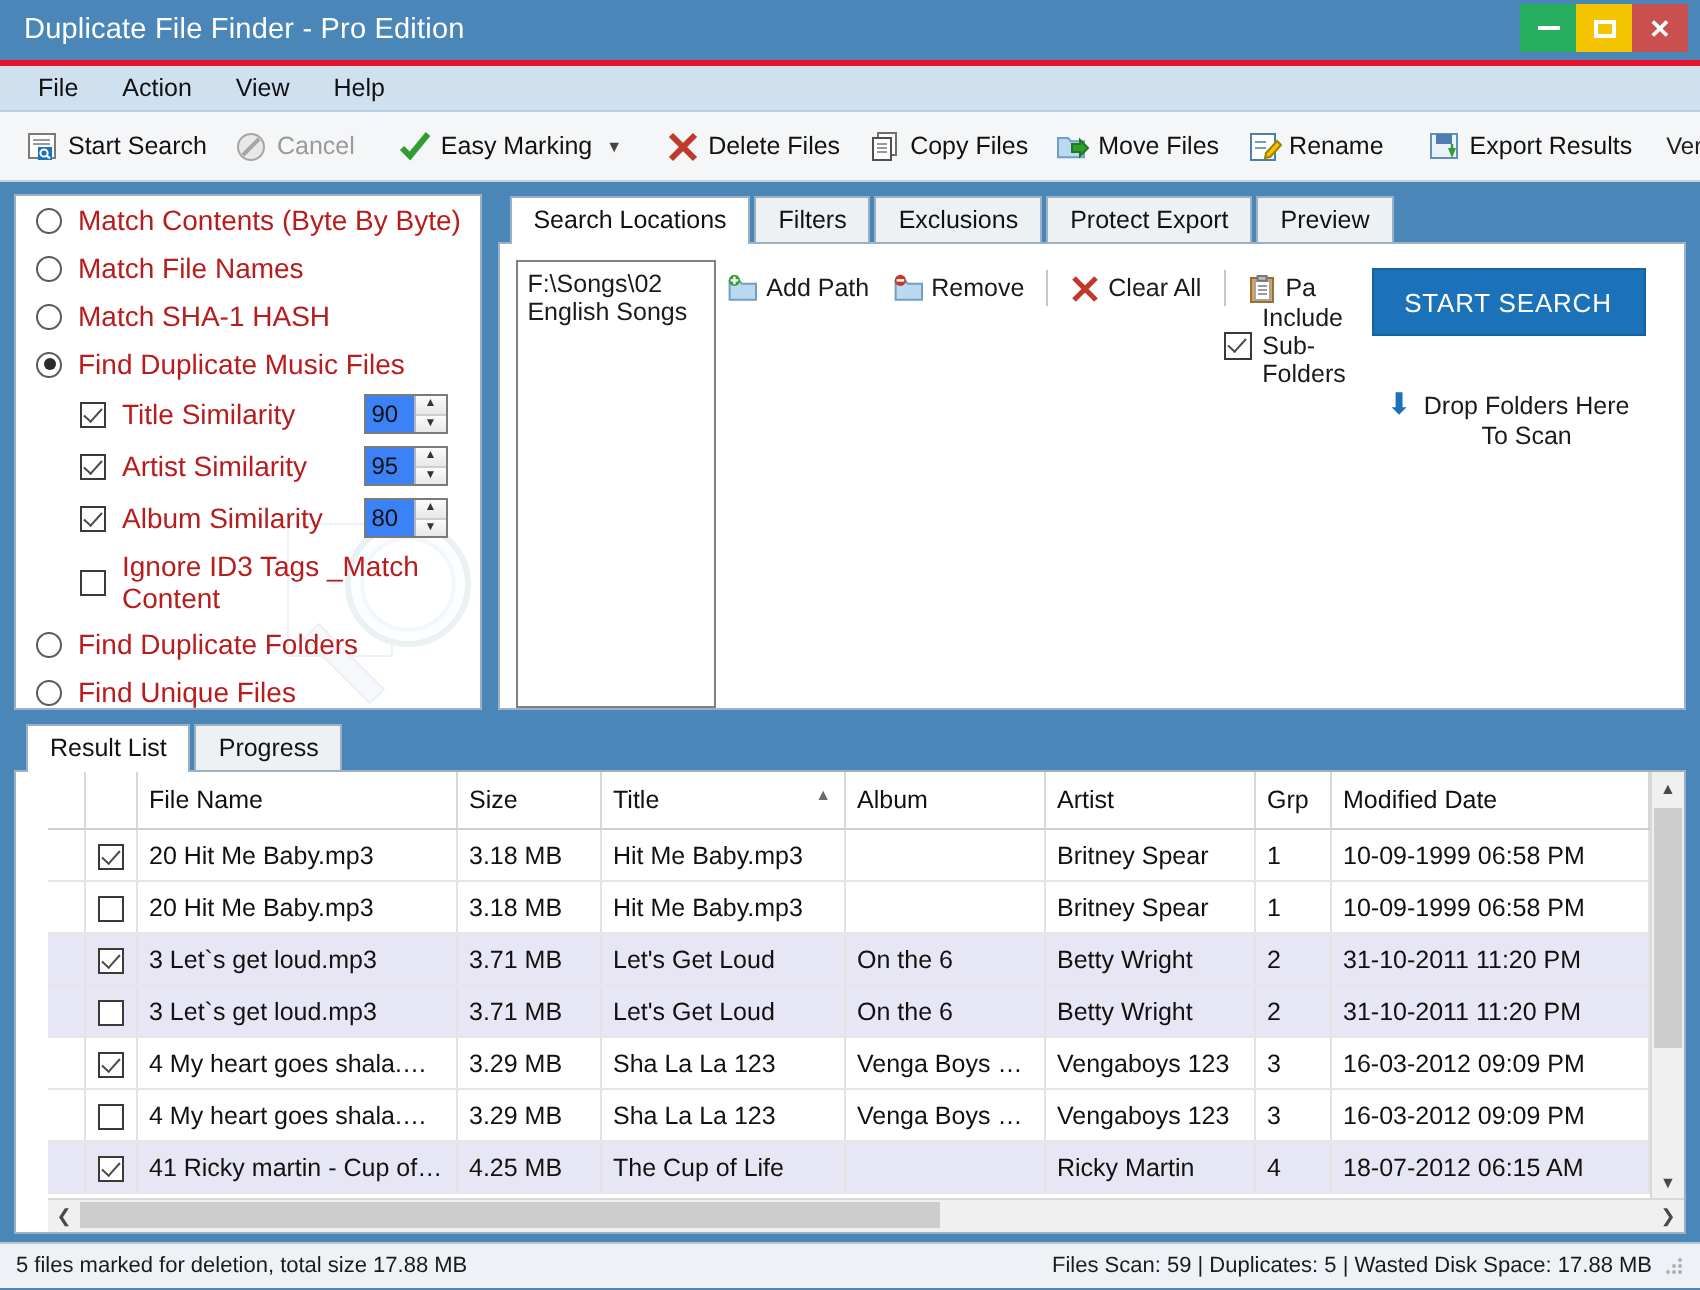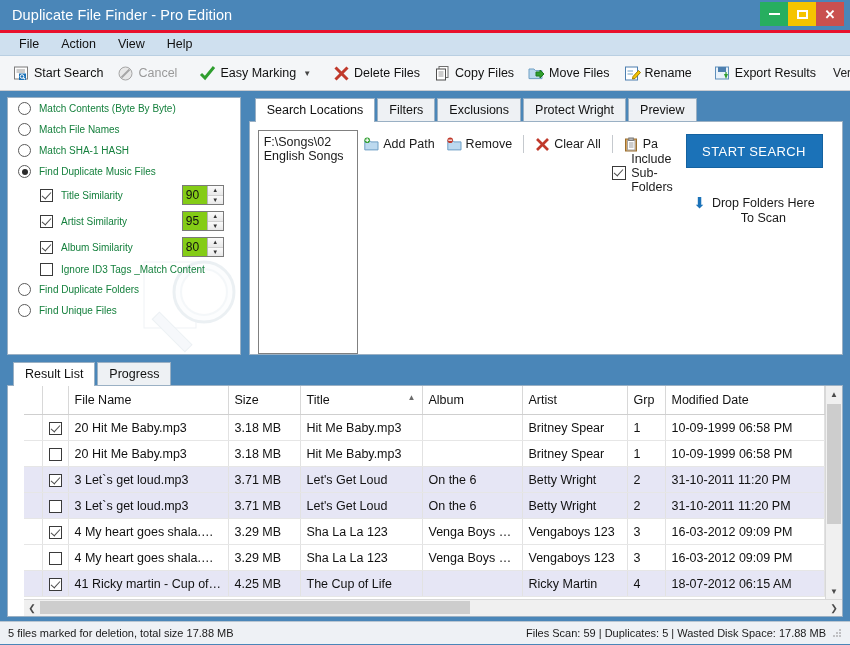--- a/index.html
+++ b/index.html
@@ -47,24 +47,24 @@
   .optpanel{width:258px;background:#ffffff;border:1px solid #9ab0c4;position:relative;overflow:hidden;box-sizing:border-box;}
   .optpanel .watermark{position:absolute;right:-6px;bottom:-10px;width:130px;height:120px;opacity:.22;pointer-events:none;}
   .opt-row{display:flex;align-items:center;padding:4px 0 4px 10px;position:relative;z-index:2;}
   .radio{width:13px;height:13px;border-radius:50%;border:1px solid #5b5b5b;background:#fff;box-sizing:border-box;
          display:inline-block;position:relative;flex:0 0 auto;margin-right:8px;}
   .radio.on::after{content:"";position:absolute;left:2.5px;top:2.5px;width:6px;height:6px;border-radius:50%;background:#2b2b2b;}
   .chk{width:13px;height:13px;border:1px solid #3a3a3a;background:#fff;box-sizing:border-box;display:inline-block;
        position:relative;flex:0 0 auto;margin-right:8px;}
   .chk.on::after{content:"";position:absolute;left:3px;top:0px;width:4px;height:8px;border:solid #4b4b4b;
                  border-width:0 1.6px 1.6px 0;transform:rotate(42deg);}
-  .opt-label{font-size:10px;color:#15803d;}
+  .opt-label{font-size:14px;color:#b91c1c;}
   .indent{padding-left:32px;}
   .opt-row.sub{padding-top:3px;padding-bottom:3px;}
-  .spin{margin-left:auto;margin-right:16px;display:flex;align-items:stretch;height:20px;border:1px solid #7a7a7a;background:#84cc16;
+  .spin{margin-left:auto;margin-right:16px;display:flex;align-items:stretch;height:20px;border:1px solid #7a7a7a;background:#3b82f6;
         width:42px;box-sizing:border-box;}
   .spin .val{flex:1 1 auto;font-size:12px;padding:1px 3px;color:#111;display:flex;align-items:center;}
   .spin .btns{width:15px;display:flex;flex-direction:column;border-left:1px solid #b7b7b7;}
   .spin .btns span{flex:1;display:flex;align-items:center;justify-content:center;background:linear-gradient(#fbfbfb,#e8e8e8);
         font-size:6px;color:#333;line-height:1;}
   .spin .btns span:first-child{border-bottom:1px solid #cfcfcf;}
 
   
   .tabpanel{flex:1 1 auto;display:flex;flex-direction:column;}
   .tabstrip{display:flex;align-items:flex-end;height:24px;flex:0 0 auto;padding-left:6px;}
@@ -313,21 +313,21 @@
           <span class="radio"></span>
           <span class="opt-label">Find Unique Files</span>
         </div>
       </div>
 
       <div class="tabpanel">
         <div class="tabstrip">
           <div class="tab active">Search Locations</div>
           <div class="tab">Filters</div>
           <div class="tab">Exclusions</div>
-          <div class="tab">Protect Wright</div>
+          <div class="tab">Protect Export</div>
           <div class="tab">Preview</div>
         </div>
         <div class="tabbody">
           <div class="loc-col">
             <div class="loc-box">
               <div>F:\Songs\02 English Songs</div>
             </div>
             <div class="loc-actions">
               <div class="act">
                 <span class="ic">

